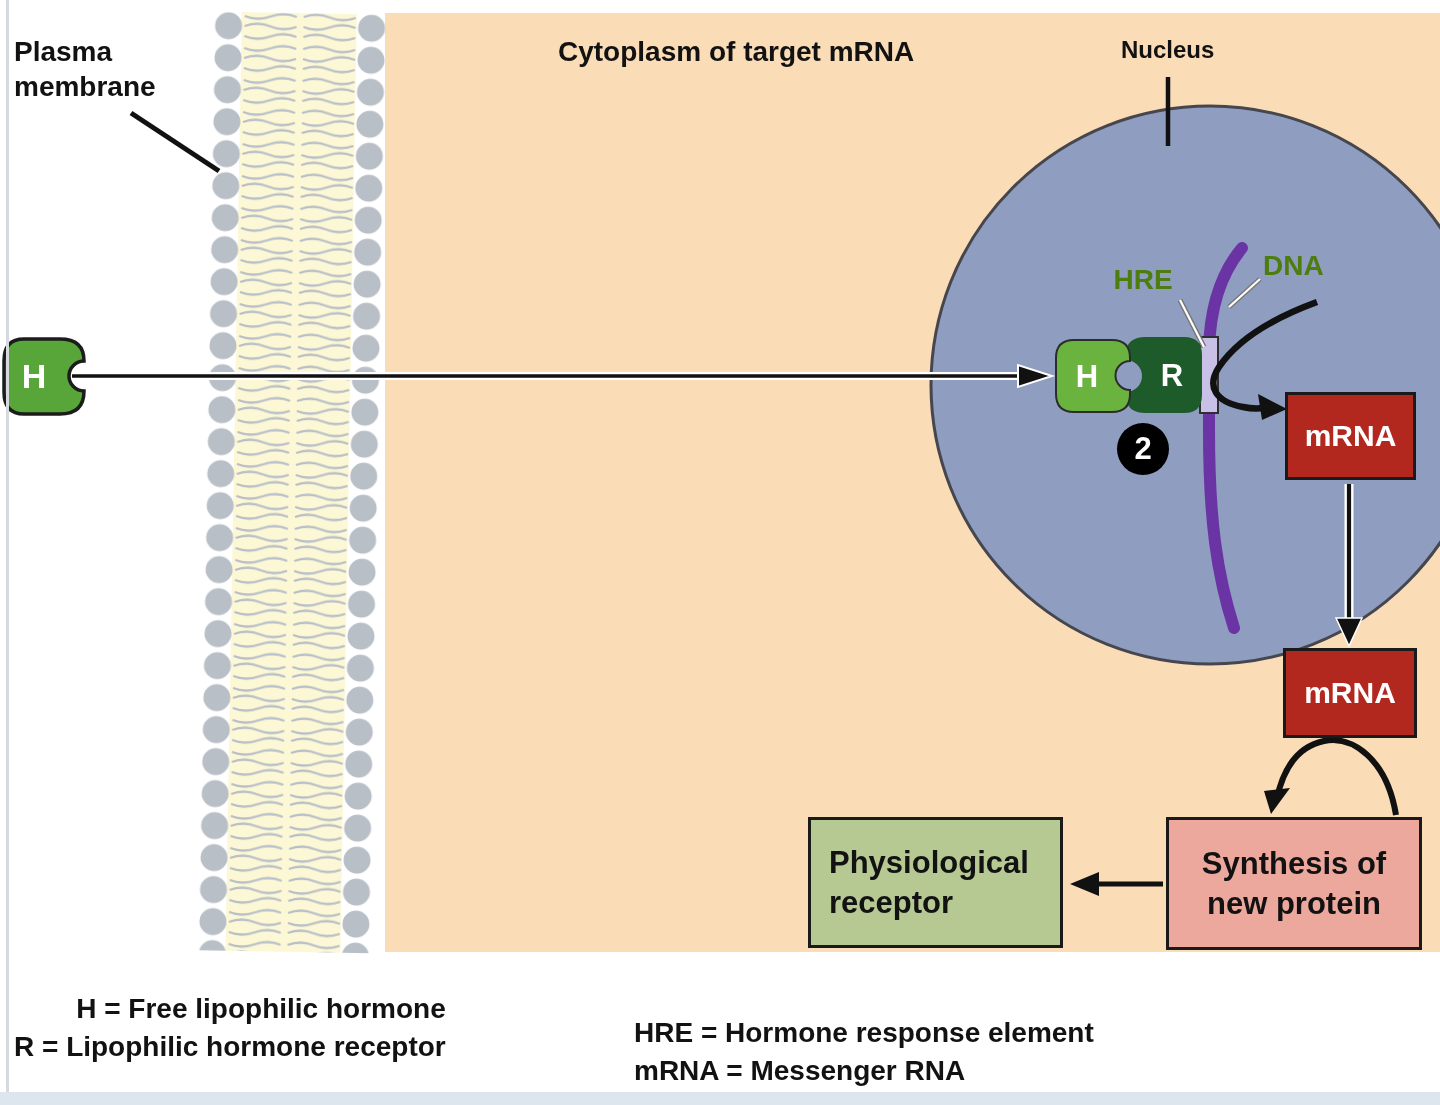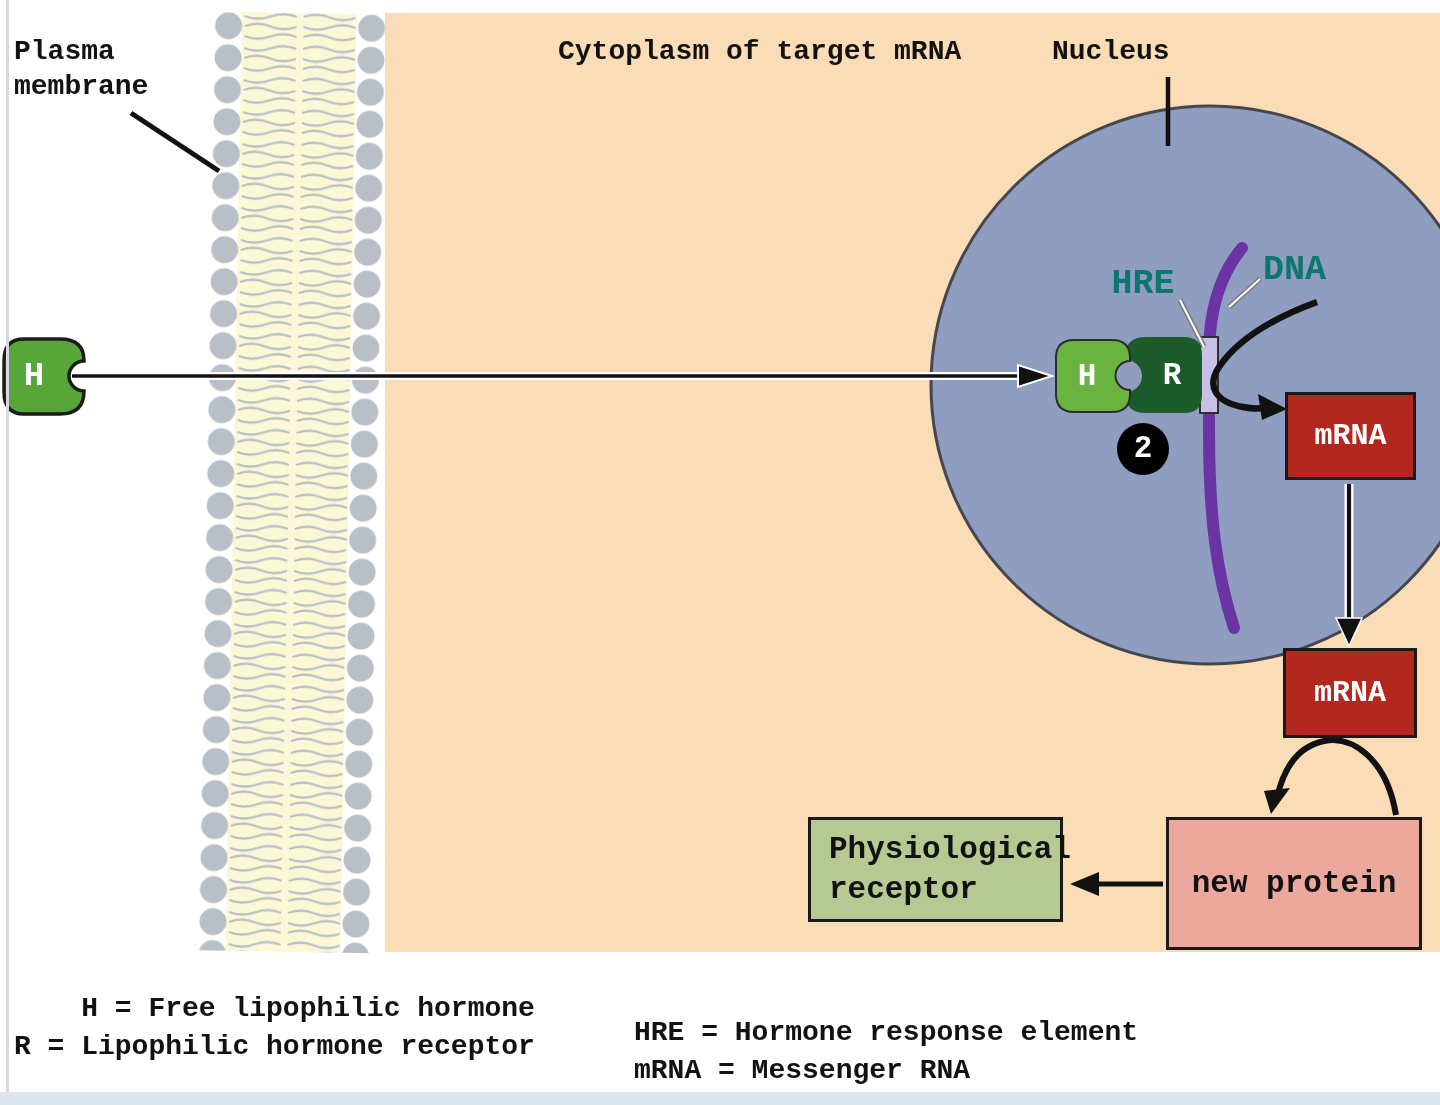--- a/index.html
+++ b/index.html
@@ -3,43 +3,43 @@
 <meta charset="utf-8">
 <style>
   :root{
     --cytoplasm:#fadcb6; --nucleus:#8e9dc0; --membrane_head:#b9bfc7; --membrane_core:#fcf8d6;
     --hormone_green:#58a639; --hormone_green_light:#6ab33f; --receptor_green:#1e5b2b;
     --hre_lavender:#c8c0e6; --dna_purple:#6a34a4; --mrna_red:#b2281f;
     --synthesis_pink:#eda89e; --response_green:#b6c993; --ink:#121212;
   }
   html,body{margin:0;padding:0;background:#fff;}
   .stage{position:relative;width:1440px;height:1105px;background:#fff;overflow:hidden;
-         font-family:Liberation Mono, monospace;font-weight:700;color:var(--ink);}
+         font-family:Liberation Sans, sans-serif;font-weight:700;color:var(--ink);}
   .abs{position:absolute;}
   .cytoplasm-bg{left:385px;top:13px;width:1055px;height:939px;background:var(--cytoplasm);}
   svg.layer{position:absolute;left:0;top:0;width:1440px;height:1105px;pointer-events:none;}
   .lbl{position:absolute;white-space:nowrap;}
   .lbl-plasma{left:14px;top:34px;font-size:28px;line-height:35px;}
   .lbl-cyto{left:558px;top:36px;font-size:28px;}
-  .lbl-nucleus{left:1052px;top:36px;font-size:28px;}
-  .lbl-white{color:#0f766e;font-size:35px;}
+  .lbl-nucleus{left:1121px;top:36px;font-size:24px;}
+  .lbl-white{color:#4d7c0f;font-size:28px;}
   .lbl-hre{left:1104px;top:264px;width:78px;text-align:center;}
   .lbl-dna{left:1263px;top:250px;}
   .molletter{position:absolute;color:#fff;text-align:center;width:40px;}
   .h-outer-letter{left:14px;top:357px;font-size:34px;}
   .h-inner-letter{left:1067px;top:359px;font-size:31px;}
   .r-letter{left:1152px;top:358px;font-size:31px;}
   .badge{left:1117px;top:423px;width:52px;height:52px;border-radius:50%;background:#000;
          color:#fff;font-size:31px;line-height:52px;text-align:center;}
   .dbox{position:absolute;display:flex;flex-direction:column;align-items:center;justify-content:center;
         border:3px solid #1a1a1a;box-sizing:border-box;text-align:right;}
   .mrna1{left:1285px;top:392px;width:131px;height:88px;background:var(--mrna_red);color:#fff;font-size:30px;}
   .mrna2{left:1283px;top:648px;width:134px;height:90px;background:var(--mrna_red);color:#fff;font-size:30px;}
   .synth{left:1166px;top:817px;width:256px;height:133px;background:var(--synthesis_pink);font-size:31px;line-height:40px;}
-  .physio{left:808px;top:817px;width:255px;height:105px;background:var(--response_green);
+  .physio{left:808px;top:817px;width:255px;height:131px;background:var(--response_green);
           font-size:31px;line-height:40px;align-items:flex-start;padding-left:18px;text-align:left;}
   .legend{position:absolute;font-size:28px;line-height:38px;}
   .legend-left{left:14px;top:990px;text-align:right;}
   .legend-right{left:634px;top:1014px;}
   .bottom-bar{left:0;top:1092px;width:1440px;height:13px;background:#dde5ef;}
   .edge-line{left:6px;top:0;width:3px;height:1092px;background:#d6d9de;}
   .head{fill:var(--membrane_head);}
   .tail{stroke:var(--membrane_head);stroke-width:2.3;fill:none;}
   .nucleus-c{fill:var(--nucleus);stroke:#46464e;stroke-width:3;}
   .dna-s{stroke:var(--dna_purple);stroke-width:12;fill:none;stroke-linecap:round;}
@@ -138,20 +138,21 @@
   <div class="lbl lbl-white lbl-dna">DNA</div>
 
   <div class="molletter h-outer-letter">H</div>
   <div class="molletter h-inner-letter">H</div>
   <div class="molletter r-letter">R</div>
   <div class="abs badge">2</div>
 
   <div class="dbox mrna1">mRNA</div>
   <div class="dbox mrna2">mRNA</div>
   <div class="dbox synth">
+    <div>Synthesis of</div>
     <div>new protein</div>
   </div>
   <div class="dbox physio">
     <div>Physiological</div>
     <div>receptor</div>
   </div>
 
   <div class="legend legend-left">
     <div>H = Free lipophilic hormone</div>
     <div>R = Lipophilic hormone receptor</div>

